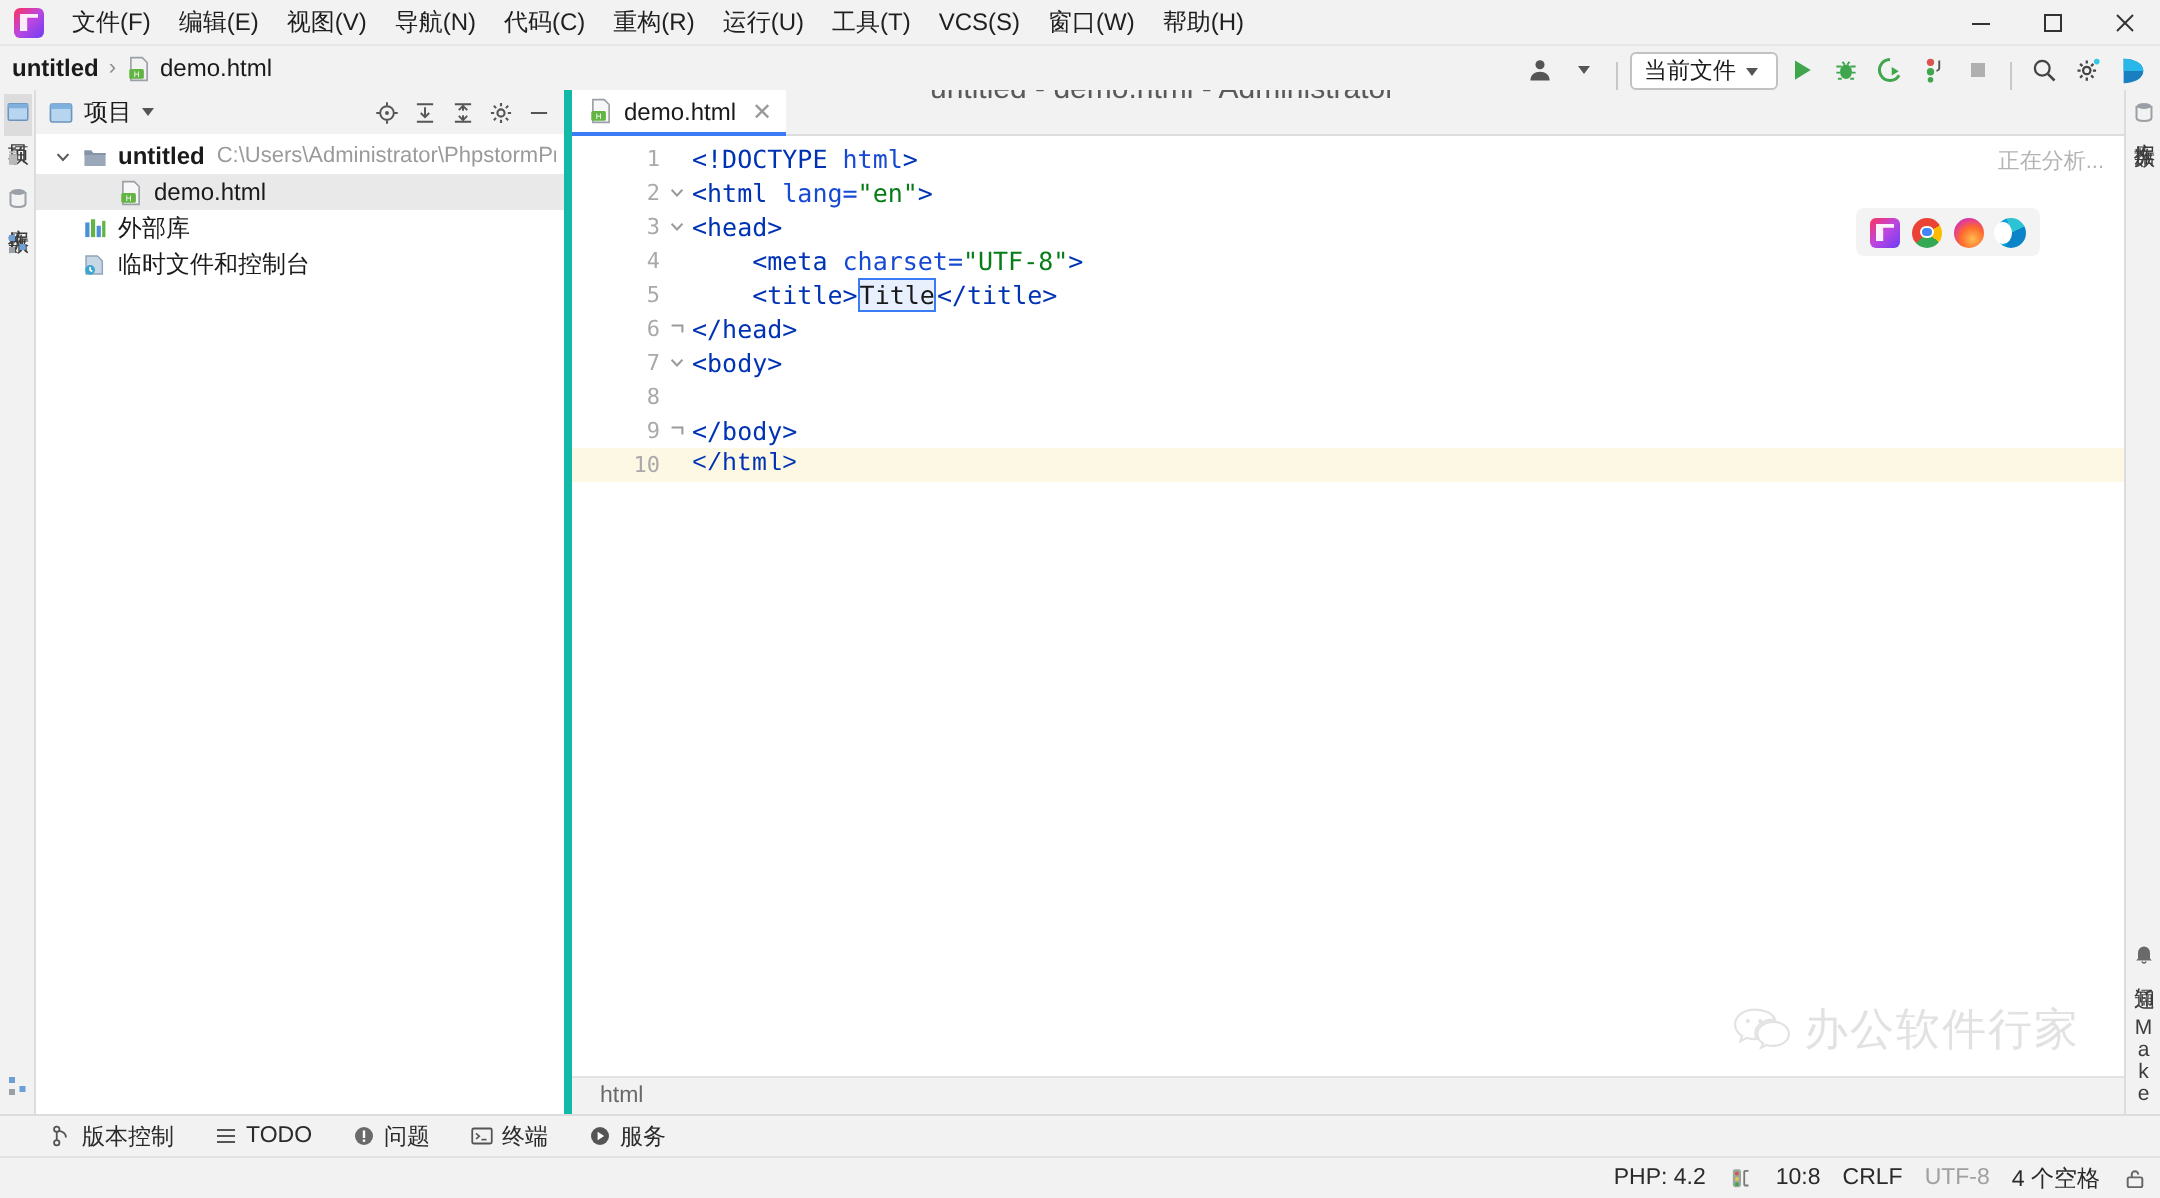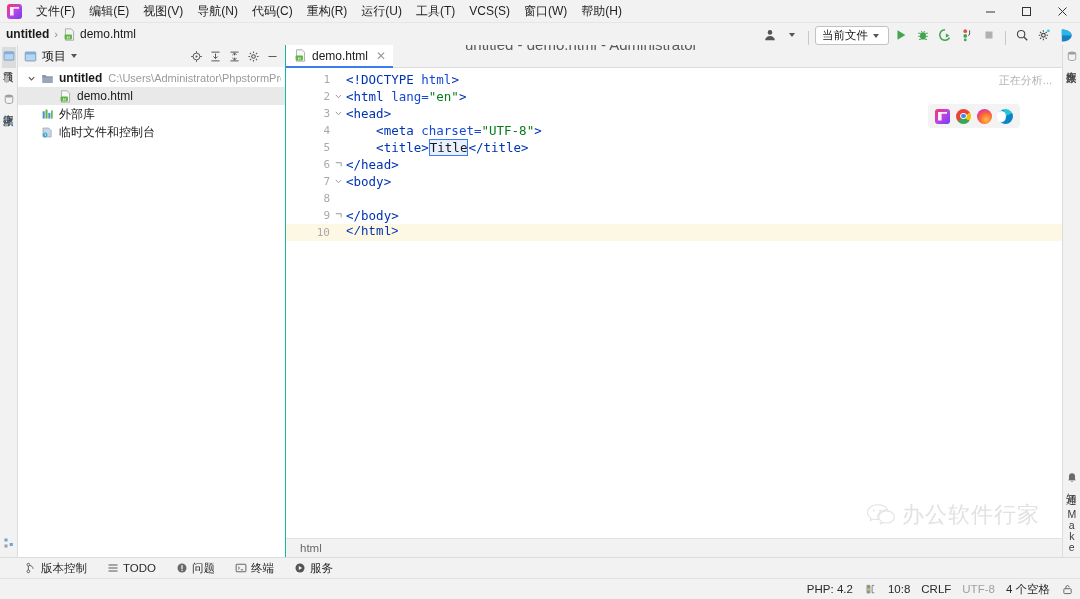--- a/index.html
+++ b/index.html
@@ -85,21 +85,21 @@
     line-height: 1;
   }
   .vtab.sel { background: #dcdcdc; }
   .vtab .vi { writing-mode: horizontal-tb; display:flex; }
 
   .stripe.right { border-right: none; border-left: 1px solid #dcdcdc; }
 
   
   .project {
     width: 268px; background: #f2f2f2; display: flex; flex-direction: column;
-    border-right: 1px solid #14b8a6; flex: none; text-align: center;
+    border-right: 4px solid #14b8a6; flex: none; text-align: center;
   }
   .proj-head { height: 22px; display: flex; align-items: center; padding: 0 3px 0 6px; position: relative; }
   .proj-title { display: flex; align-items: center; gap: 5px; font-size: 12px; color: #1a1a1a; }
   .proj-tools { position: absolute; right: 4px; display: flex; align-items: center; gap: 1px; }
   .pt { width: 18px; height: 18px; display: flex; align-items: center; justify-content: center; cursor: default; }
   .tree { flex: 1; background: #fff; overflow: hidden; padding-top: 2px; }
   .row {
     height: 18px; display: flex; align-items: center; font-size: 12px;
     white-space: nowrap; cursor: default; padding-right: 4px;
   }

